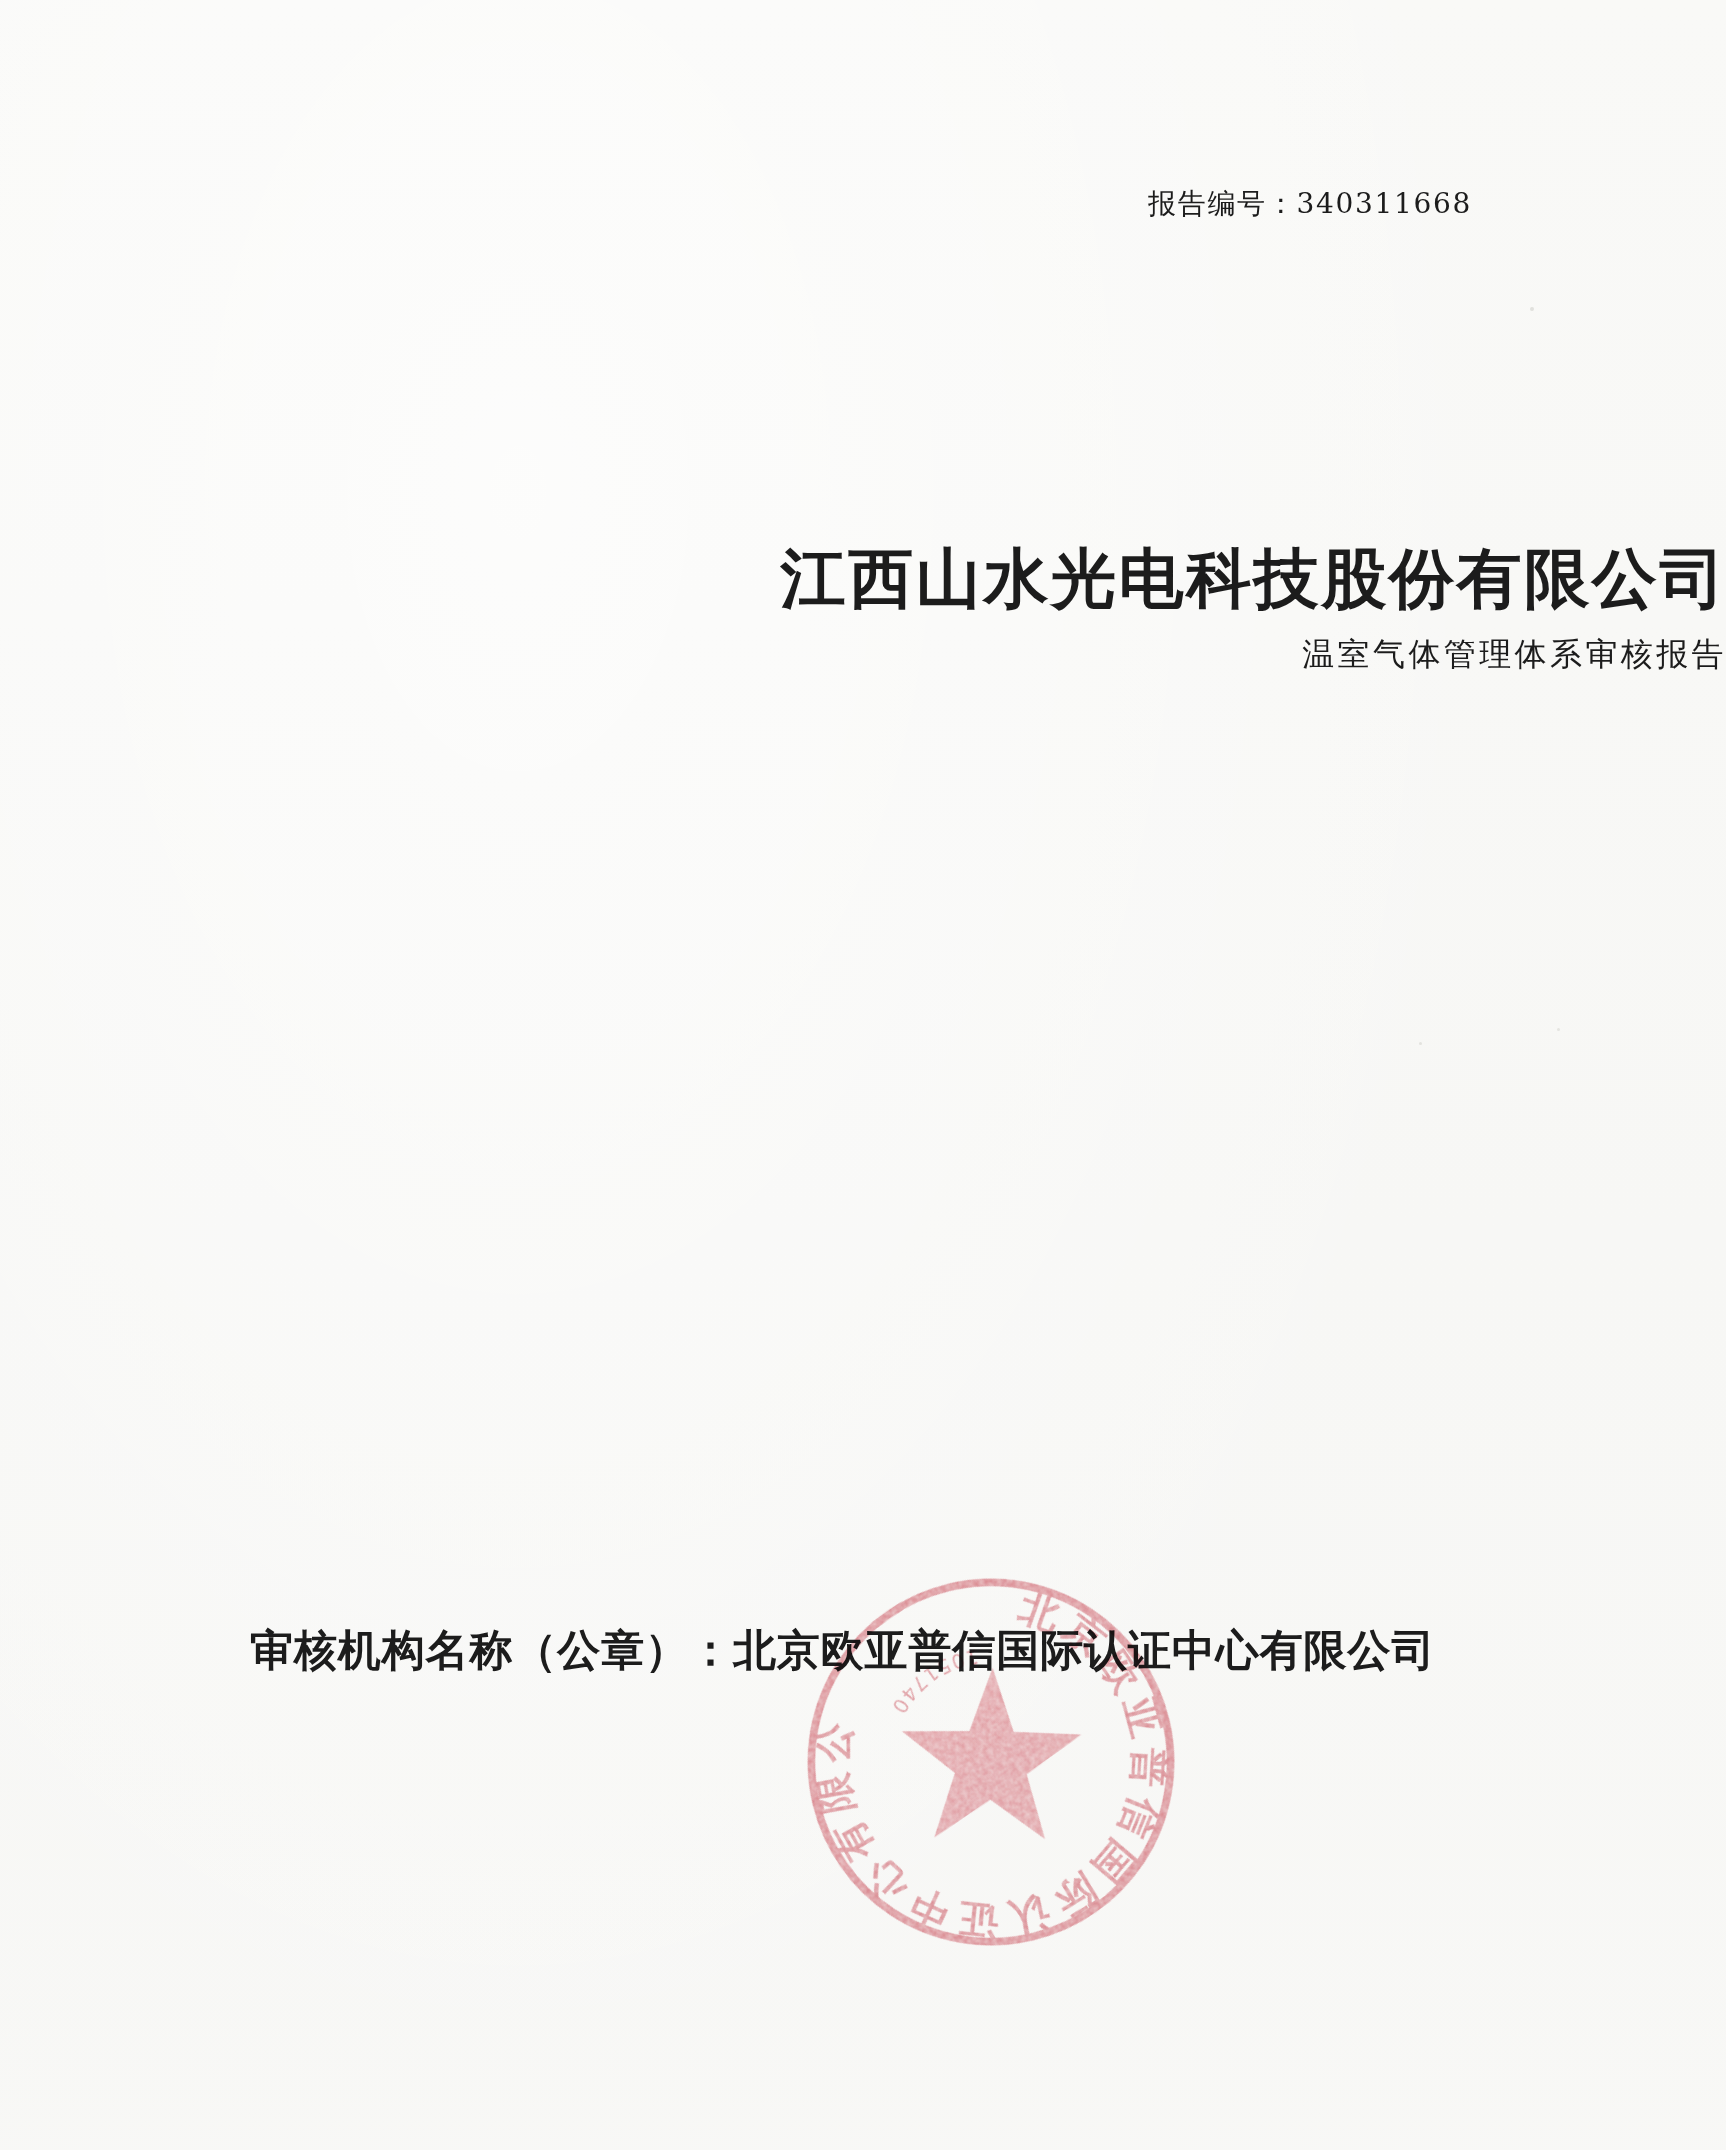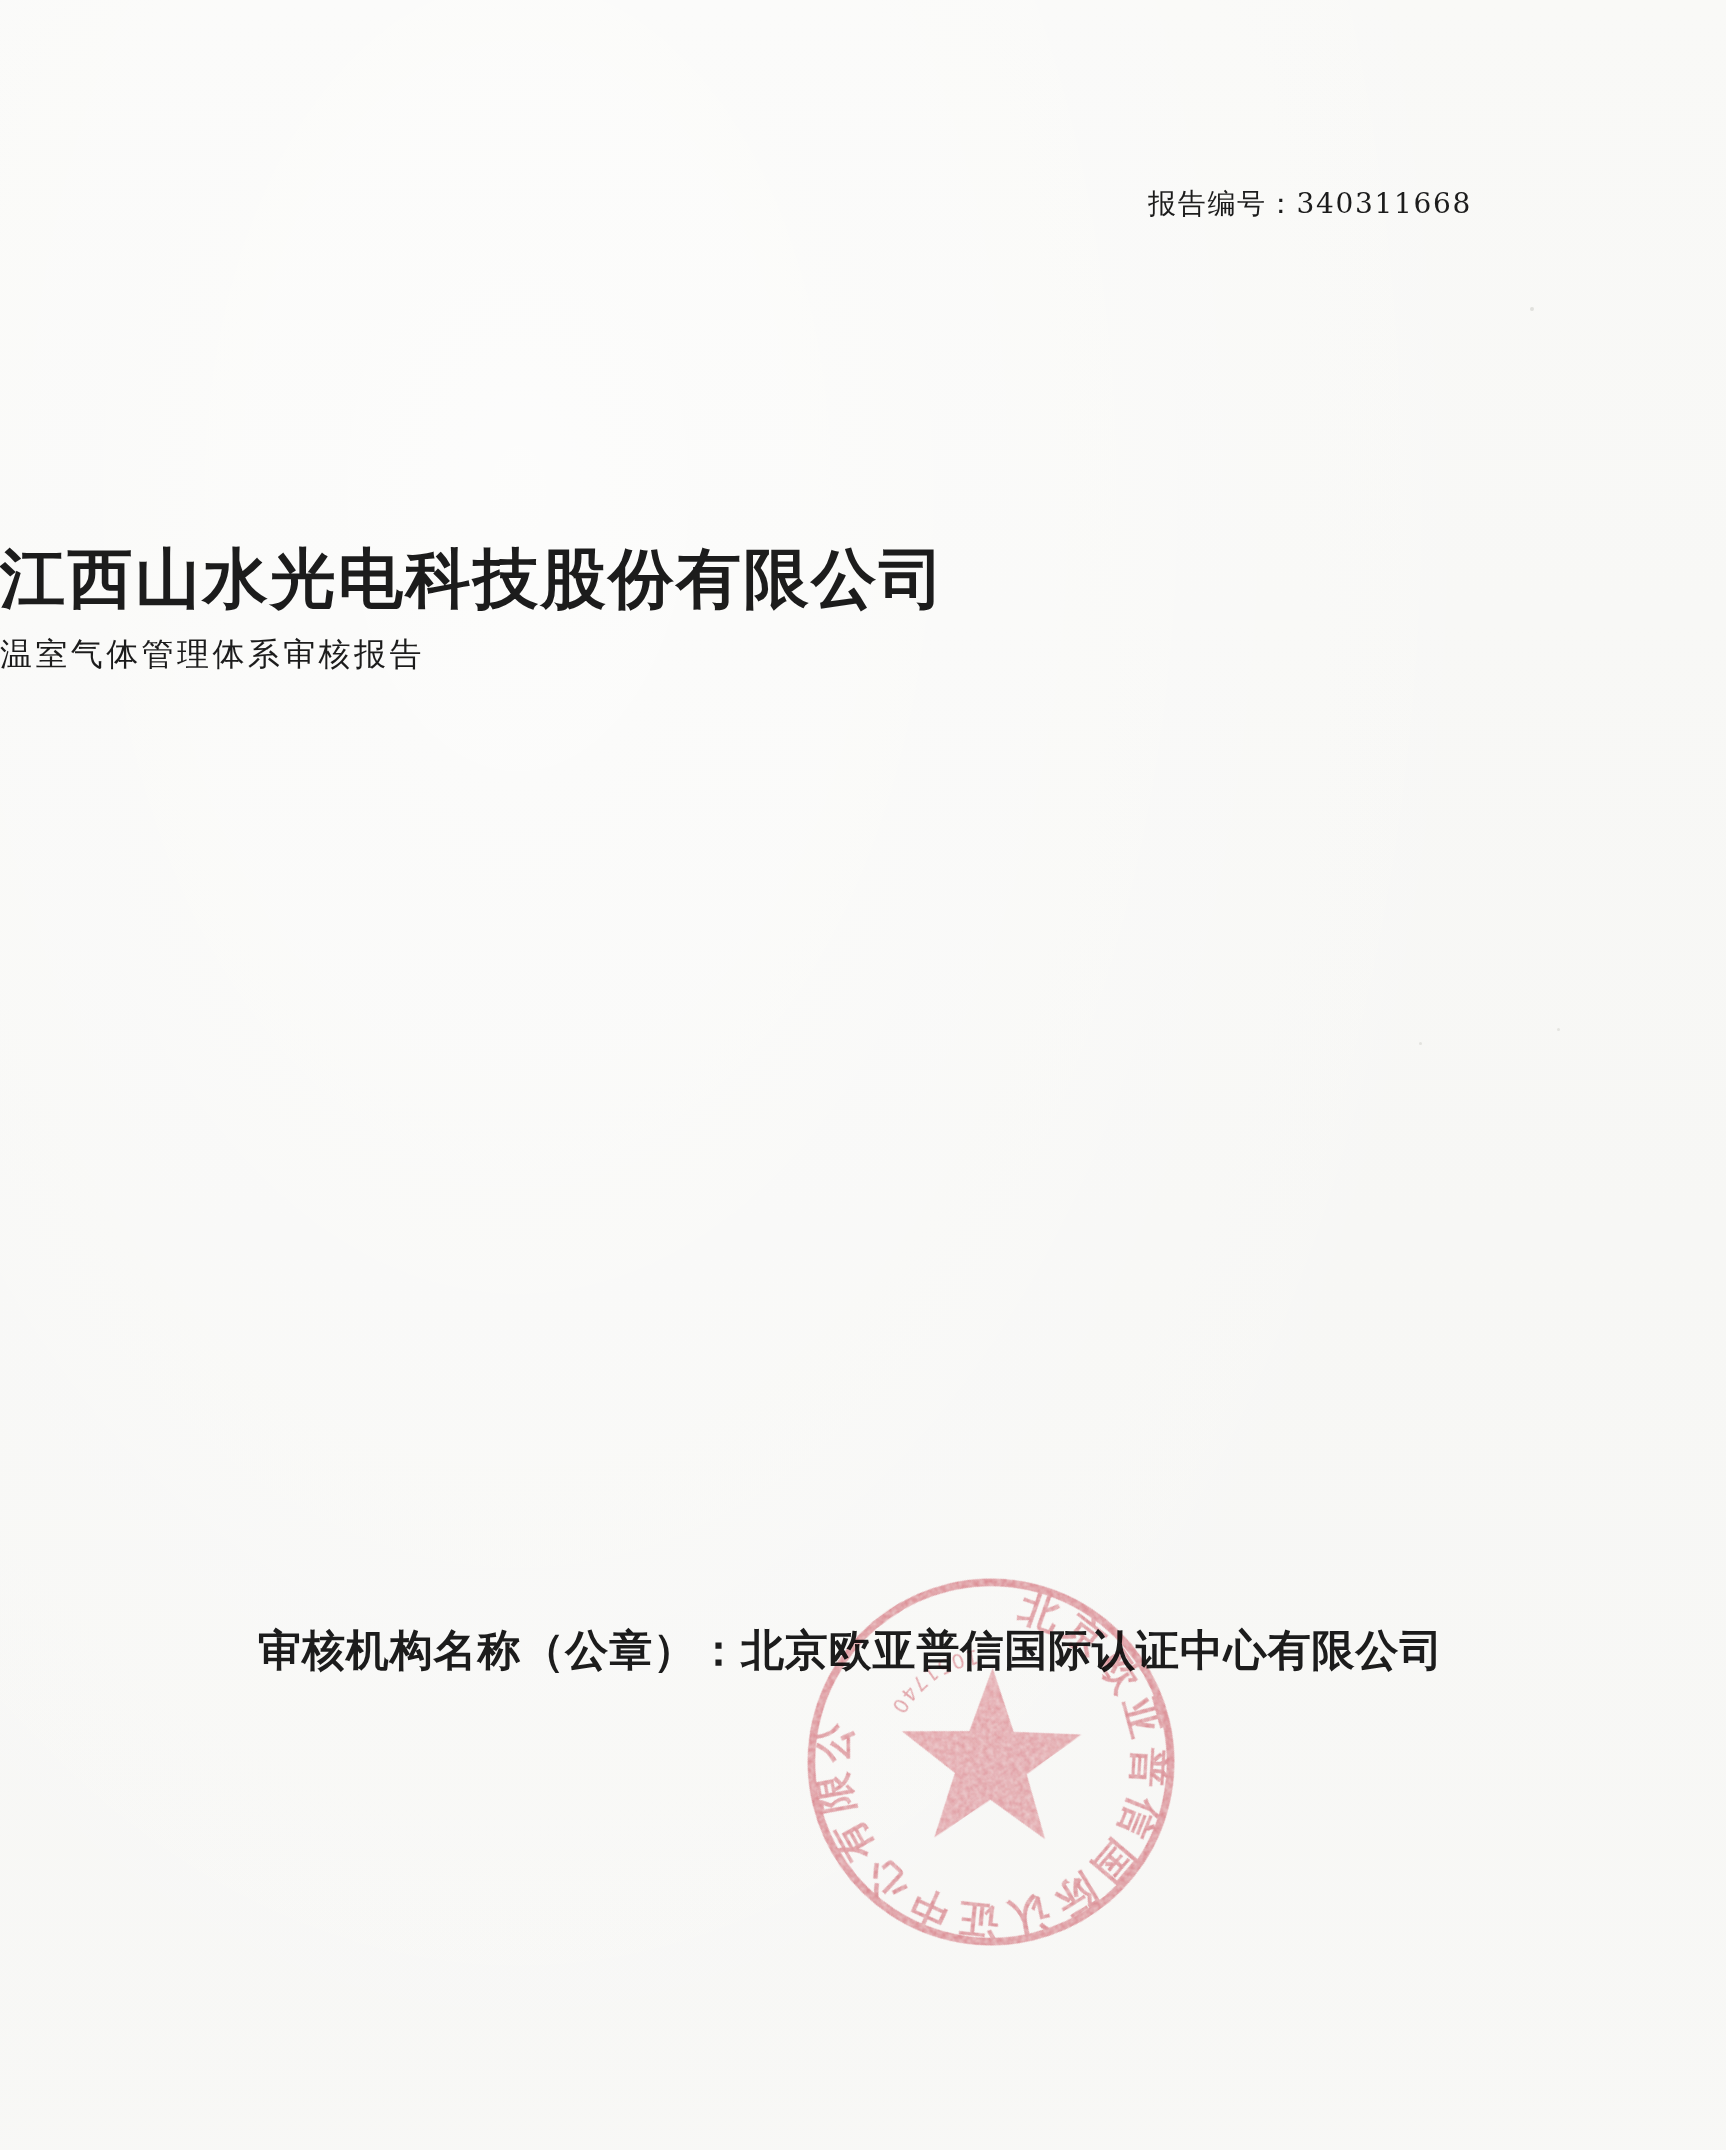--- a/index.html
+++ b/index.html
@@ -22,42 +22,42 @@
     left: 1148px; top: 185px;
     font-family: "DejaVu Serif", "Liberation Serif", serif;
     font-size: 28px;
     letter-spacing: 1.7px;
     white-space: nowrap;
   }
   .title-block {
     position: absolute;
     left: 0; right: 0;
     top: 546px;
-    text-align: left;
+    text-align: right;
   }
   .company-title {
     font-family: "DejaVu Serif", "Liberation Serif", serif;
     font-weight: 700;
     font-size: 65px;
     letter-spacing: 2.6px;
     line-height: 1.0;
     white-space: nowrap;
   }
   .report-title {
     margin-top: 27px;
     font-family: "DejaVu Serif", "Liberation Serif", serif;
     font-weight: 400;
     font-size: 32px;
     letter-spacing: 3.4px;
     line-height: 1.0;
     white-space: nowrap;
   }
   .footer-line {
     position: absolute;
-    left: 258px;
+    left: 250px;
     font-family: "DejaVu Serif", "Liberation Serif", serif;
     font-weight: 700;
     font-size: 43px;
     letter-spacing: 0.9px;
     white-space: nowrap;
   }
   .footer-line.agency { top: 1622px; }
   .footer-line.sign-date { top: 1743px; }
   .seal {
     position: absolute;

